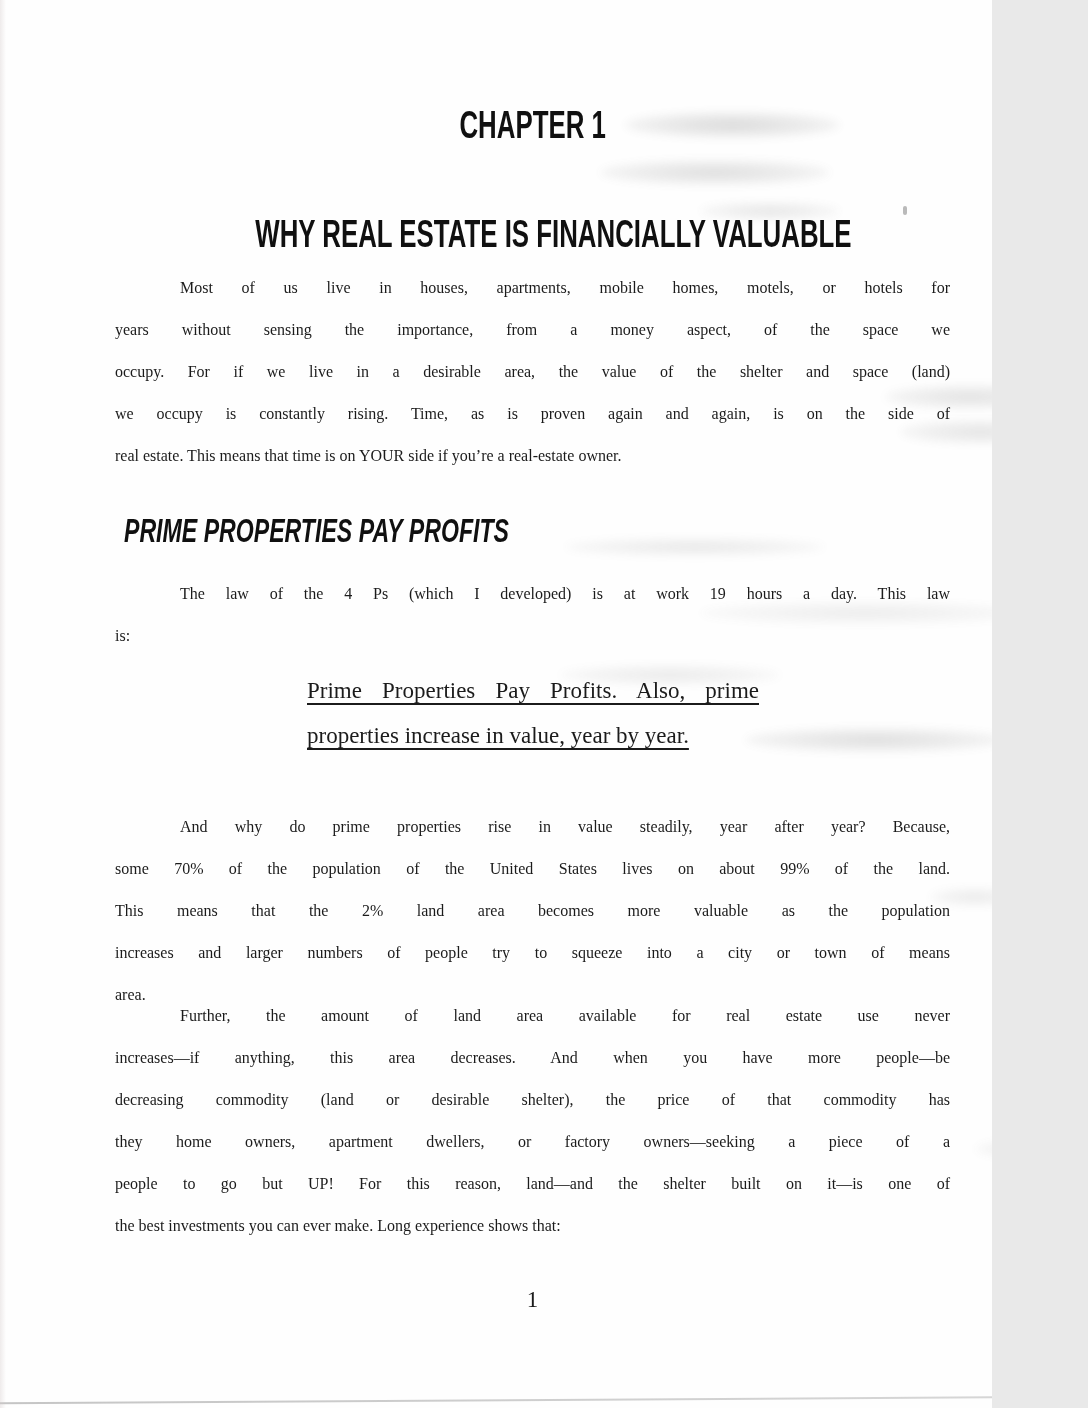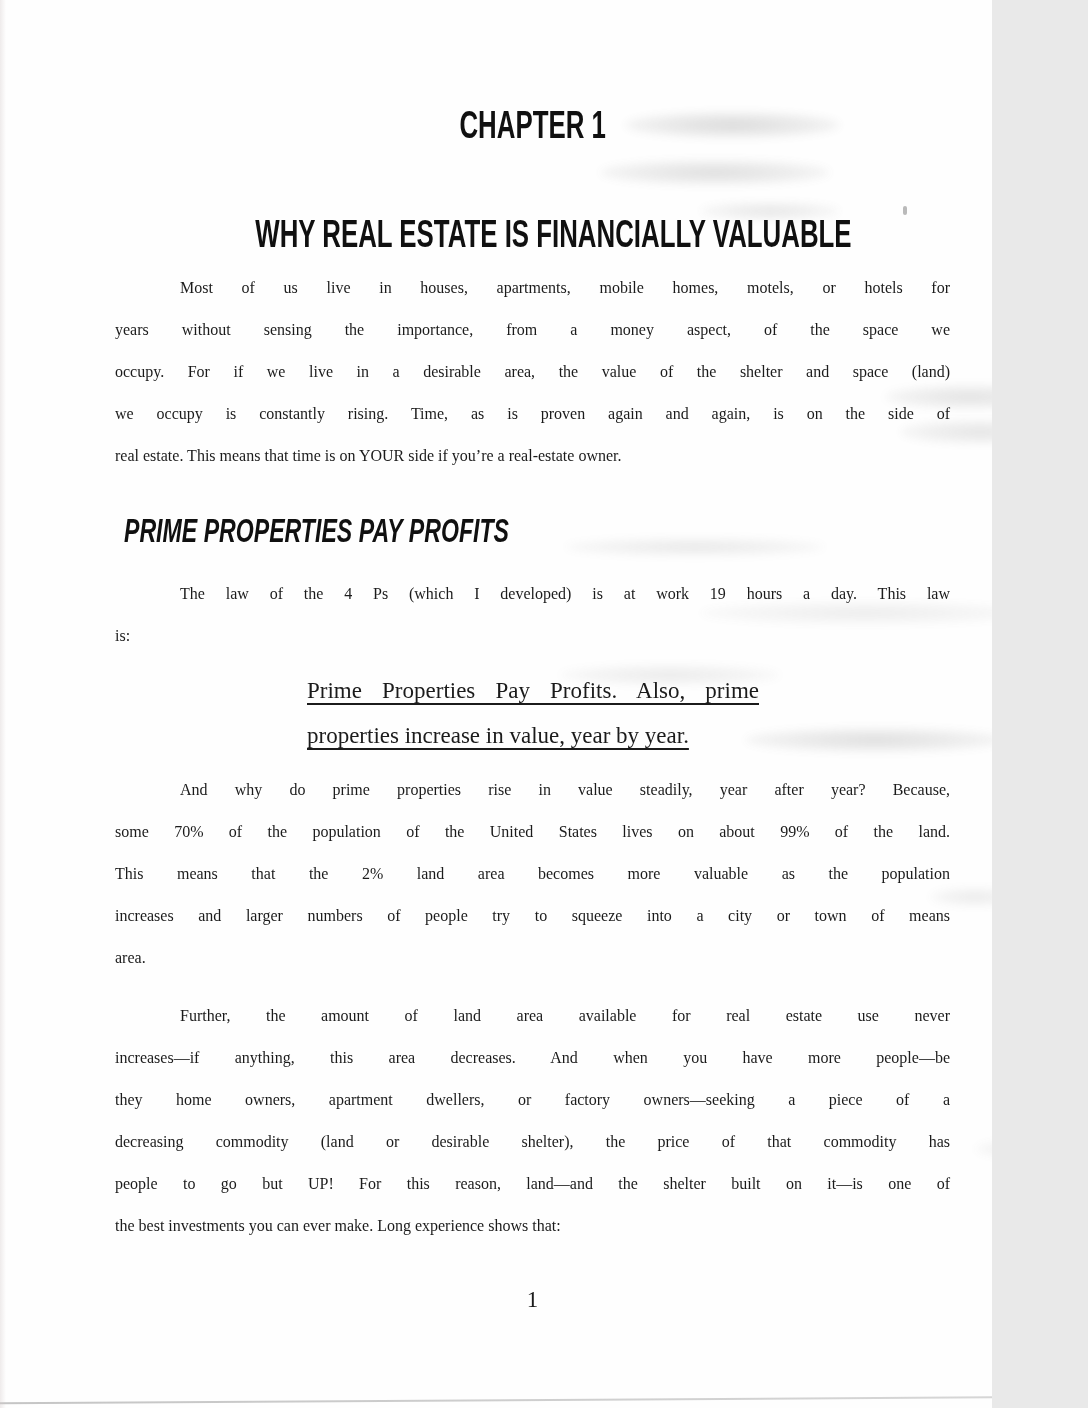--- a/index.html
+++ b/index.html
@@ -107,33 +107,33 @@
   <div class="para" style="top:573px;">
     <div class="line first">The law of the 4 Ps (which I developed) is at work 19 hours a day. This law</div>
     <div class="line last">is:</div>
   </div>
 
   <div class="law-block">
     <div class="line">Prime Properties Pay Profits. Also, prime</div>
     <div class="line last">properties increase in value, year by year.</div>
   </div>
 
-  <div class="para" style="top:769px;">
+  <div class="para" style="top:806px;">
     <div class="line first">And why do prime properties rise in value steadily, year after year? Because,</div>
     <div class="line">some 70% of the population of the United States lives on about 99% of the land.</div>
     <div class="line">This means that the 2% land area becomes more valuable as the population</div>
     <div class="line">increases and larger numbers of people try to squeeze into a city or town of means</div>
     <div class="line last">area.</div>
   </div>
 
   <div class="para" style="top:995px;">
     <div class="line first">Further, the amount of land area available for real estate use never</div>
     <div class="line">increases—if anything, this area decreases. And when you have more people—be</div>
+    <div class="line">decreasing commodity (land or desirable shelter), the price of that commodity has</div>
     <div class="line">they home owners, apartment dwellers, or factory owners—seeking a piece of a</div>
-    <div class="line">decreasing commodity (land or desirable shelter), the price of that commodity has</div>
     <div class="line">people to go but UP! For this reason, land—and the shelter built on it—is one of</div>
     <div class="line last">the best investments you can ever make. Long experience shows that:</div>
   </div>
 
   <div class="page-number">1</div>
 
   <div class="ghost" style="left:625px;top:112px;width:215px;height:26px;opacity:0.45;"></div>
   <div class="ghost" style="left:600px;top:160px;width:230px;height:25px;opacity:0.40;"></div>
   <div class="ghost" style="left:700px;top:202px;width:140px;height:18px;opacity:0.30;"></div>
   <div class="ghost" style="left:885px;top:385px;width:170px;height:24px;opacity:0.35;"></div>

